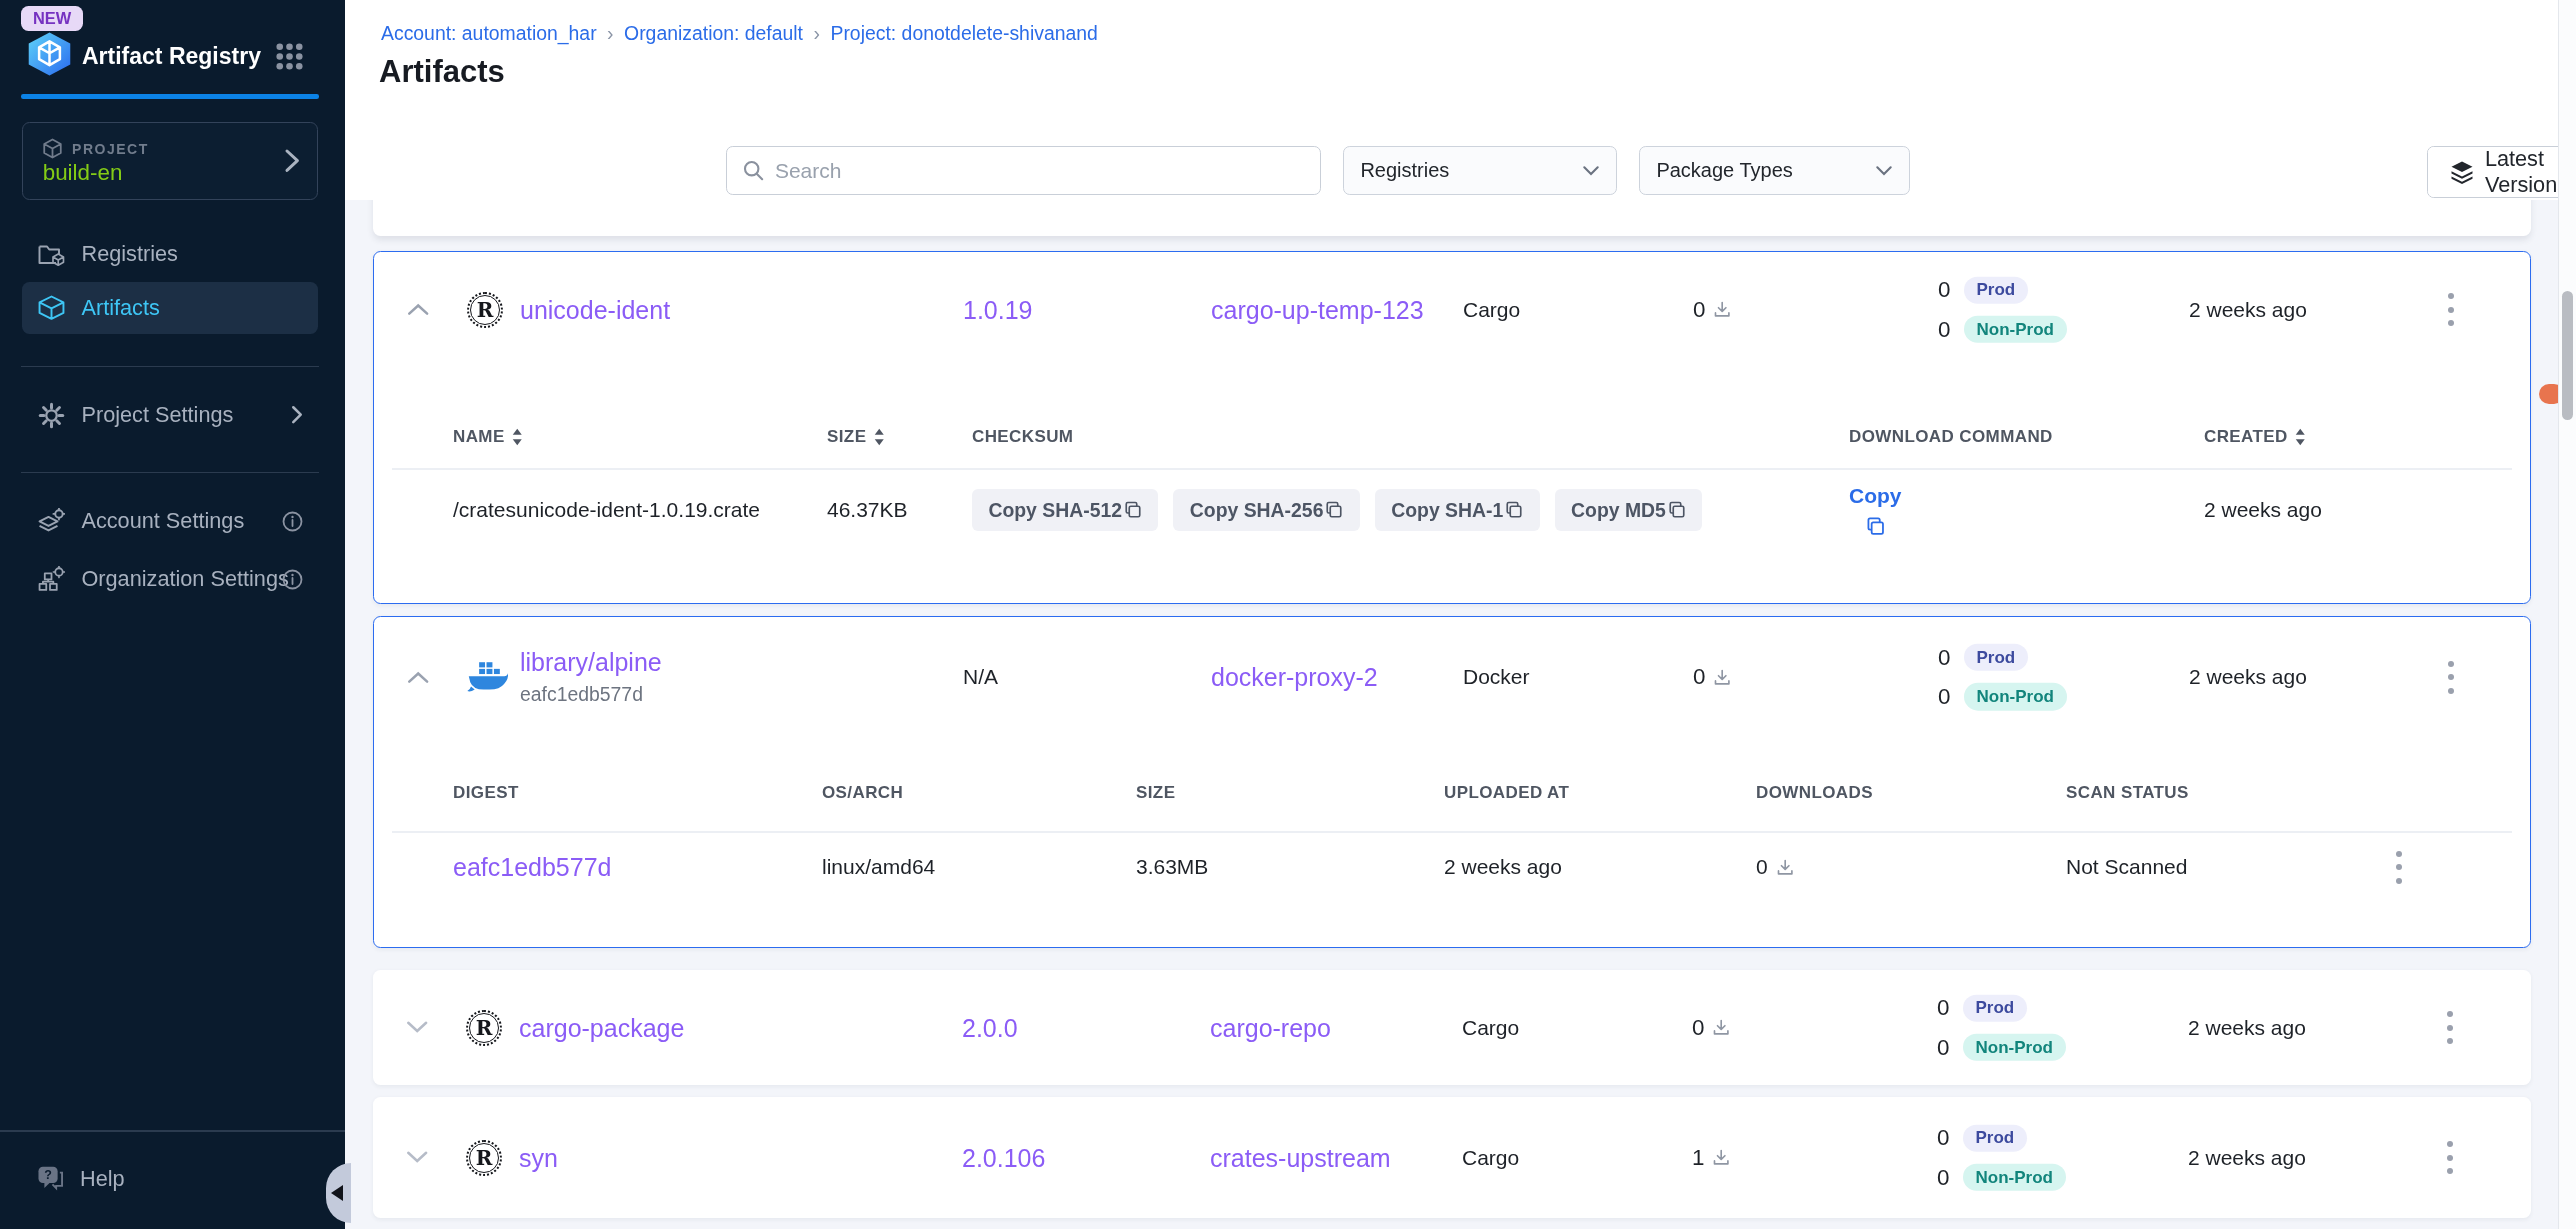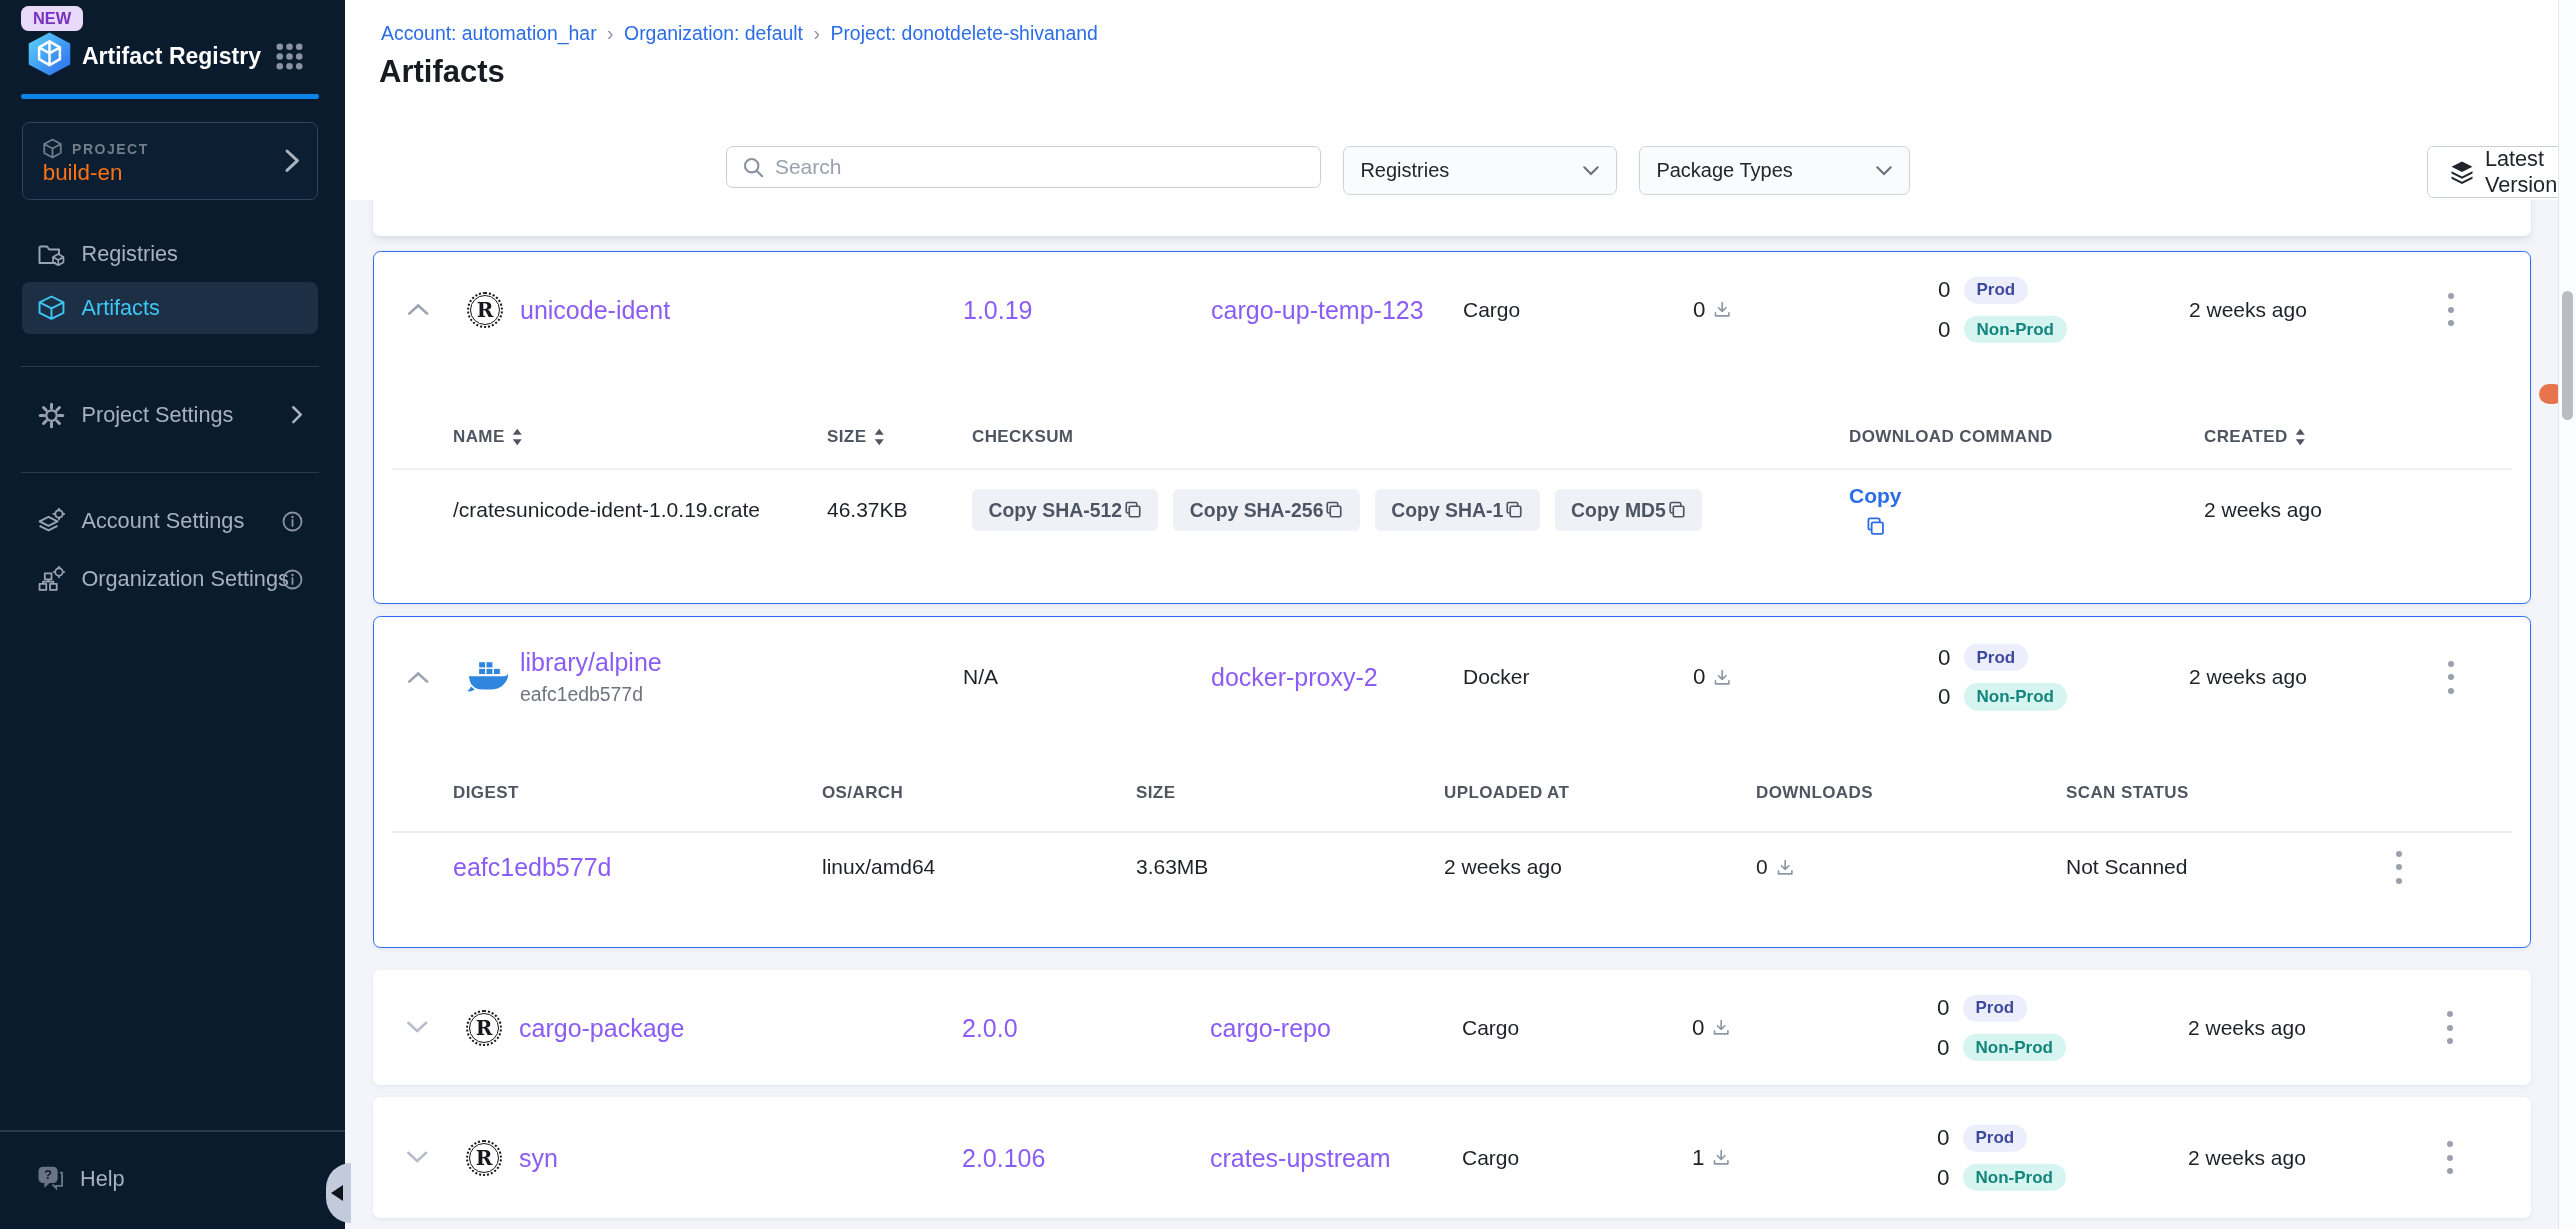--- a/index.html
+++ b/index.html
@@ -10,21 +10,21 @@
   .sidebar { position:absolute; left:0; top:0; width:345px; height:1230px; background:#0a1b2d; z-index:10; }
   .new-badge { position:absolute; left:21px; top:6px; background:#e7d9f7; color:#7632c1; font-size:16.4px; font-weight:bold; padding:3px 12px; border-radius:7.5px; }
   .logo { position:absolute; left:25px; top:31px; }
   .app-title { position:absolute; left:82px; top:43px; color:#ffffff; font-size:23px; font-weight:bold; }
   .grid-icon { position:absolute; left:276px; top:43px; }
   .sidebar-accent { position:absolute; left:21px; top:94px; width:298px; height:4.5px; background:#0b82e6; border-radius:2.2px; }
 
   .project-card { position:absolute; left:21.7px; top:122px; width:296px; height:78px; background:#0c1e31; border:1.5px solid #33435a; border-radius:7.5px; cursor:pointer; }
   .project-label-row { position:absolute; left:19.4px; top:15px; display:flex; align-items:center; gap:9px; color:#717c8c; }
   .project-label { font-size:14px; font-weight:bold; letter-spacing:1.5px; }
-  .project-name { position:absolute; left:20px; top:37px; color:#f97316; font-size:22.4px; }
+  .project-name { position:absolute; left:20px; top:37px; color:#84cc16; font-size:22.4px; }
   .project-chevron { position:absolute; right:16.4px; top:25.4px; }
 
   .nav-item { position:absolute; left:21.7px; width:296px; height:52px; display:flex; align-items:center; gap:16.4px; padding-left:16.4px; color:#a8b1bf; font-size:21.7px; border-radius:7.5px; cursor:pointer; }
   .nav-item.active { background:#1c2f45; color:#3ec6f5; }
   .nav-registries { top:228px; }
   .nav-artifacts { top:282px; }
   .nav-divider { position:absolute; left:21px; width:298px; height:0.7px; background:#2b3b4f; }
   .nav-project-settings { top:389px; }
   .nav-account-settings { top:495px; }
   .nav-org-settings { top:553px; }
@@ -36,21 +36,21 @@
   .collapse-handle { position:absolute; left:326px; top:1163px; width:25px; height:60px; background:#c3cadb; border-radius:30px 0 0 30px; z-index:12; cursor:pointer; display:flex; align-items:center; justify-content:center; }
   .collapse-handle .tri { width:0; height:0; border-top:8.2px solid transparent; border-bottom:8.2px solid transparent; border-right:12px solid #11131a; margin-right:3px; }
 
   
   .main-header { position:absolute; left:345px; top:0; width:2231px; height:200px; background:#ffffff; z-index:3; }
   .breadcrumb { position:absolute; left:36px; top:22.4px; font-size:19.4px; color:#2b6ce8; display:flex; gap:10.5px; align-items:center; }
   .breadcrumb .sep { color:#8a94a6; font-size:19.4px; }
   .breadcrumb .crumb { cursor:pointer; }
   .page-title { position:absolute; left:34px; top:54px; font-size:31px; font-weight:600; color:#171b22; }
 
-  .search-box { position:absolute; left:381px; top:146px; width:595px; height:42px; background:#fff; border:1.5px solid #c9cfd8; border-radius:6.7px; display:flex; align-items:center; padding-left:15px; gap:10.5px; z-index:4; }
+  .search-box { position:absolute; left:381px; top:146px; width:595px; height:49px; background:#fff; border:1.5px solid #c9cfd8; border-radius:6.7px; display:flex; align-items:center; padding-left:15px; gap:10.5px; z-index:4; }
   .search-box input { border:none; outline:none; font-size:21px; color:#1e2228; width:508px; font-family:"Liberation Sans",sans-serif; background:transparent; }
   .search-box input::placeholder { color:#99a1ad; }
   .dropdown { position:absolute; top:146px; height:49px; background:#fafbfd; border:1.5px solid #cdd3dc; border-radius:6.7px; display:flex; align-items:center; justify-content:space-between; padding:0 16.4px; font-size:20px; color:#22262c; z-index:4; cursor:pointer; }
   .dd-registries { left:998px; width:274px; }
   .dd-packagetypes { left:1294px; width:271px; }
 
   .toggle-group { position:absolute; left:2082px; top:146px; height:52px; border:0.7px solid #c9cfd8; border-radius:6.7px; display:flex; overflow:hidden; z-index:4; background:#fff; }
   .toggle-seg { display:flex; align-items:center; gap:10.5px; padding:0 22.4px; font-size:21.7px; cursor:pointer; }
   .toggle-latest { color:#22262c; background:#ffffff; border-right:0.7px solid #c9cfd8; }
 

